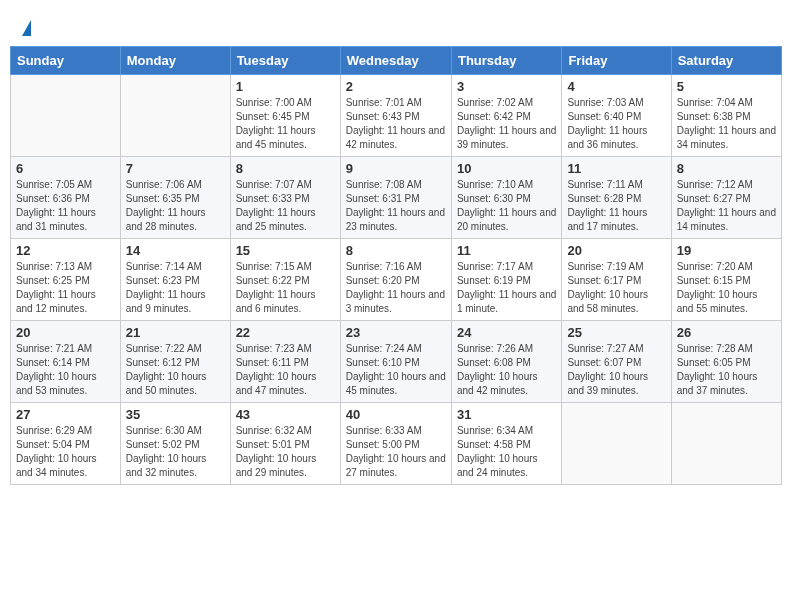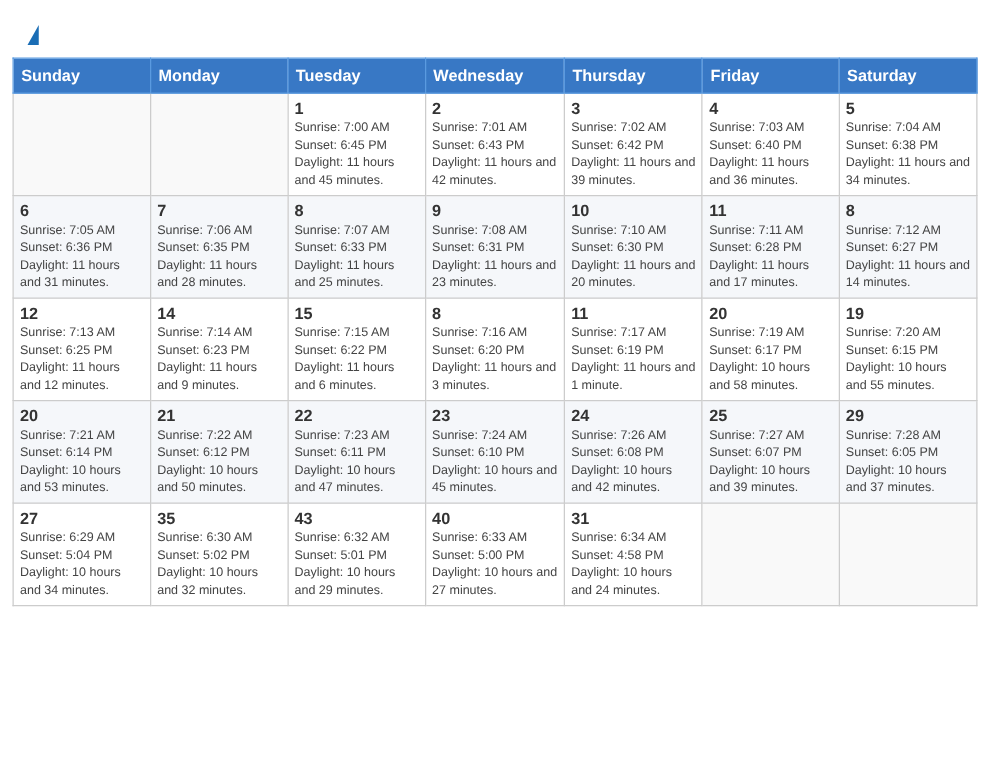--- a/index.html
+++ b/index.html
@@ -225,21 +225,21 @@
         </td>
         <td>
           <span class="day-number">24</span>
           <div class="day-detail">Sunrise: 7:26 AM<br>Sunset: 6:08 PM<br>Daylight: 10 hours and 42 minutes.</div>
         </td>
         <td>
           <span class="day-number">25</span>
           <div class="day-detail">Sunrise: 7:27 AM<br>Sunset: 6:07 PM<br>Daylight: 10 hours and 39 minutes.</div>
         </td>
         <td>
-          <span class="day-number">29</span>
+          <span class="day-number">26</span>
           <div class="day-detail">Sunrise: 7:28 AM<br>Sunset: 6:05 PM<br>Daylight: 10 hours and 37 minutes.</div>
         </td>
       </tr>
       <tr>
         <td>
           <span class="day-number">27</span>
           <div class="day-detail">Sunrise: 6:29 AM<br>Sunset: 5:04 PM<br>Daylight: 10 hours and 34 minutes.</div>
         </td>
         <td>
           <span class="day-number">35</span>

